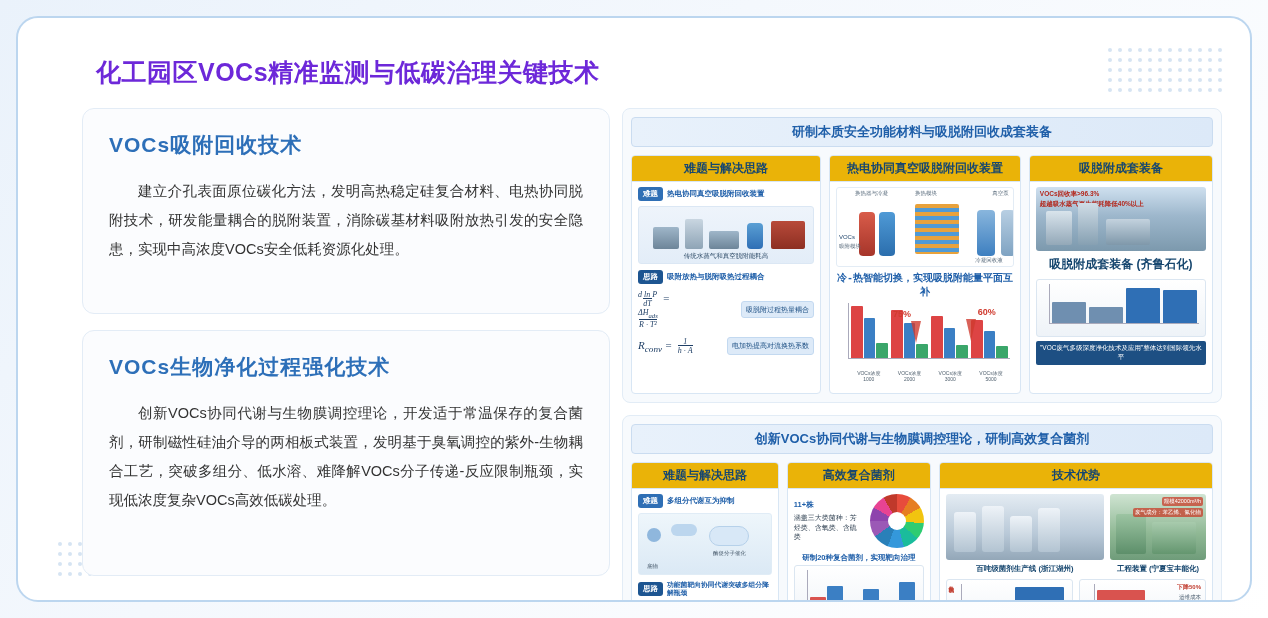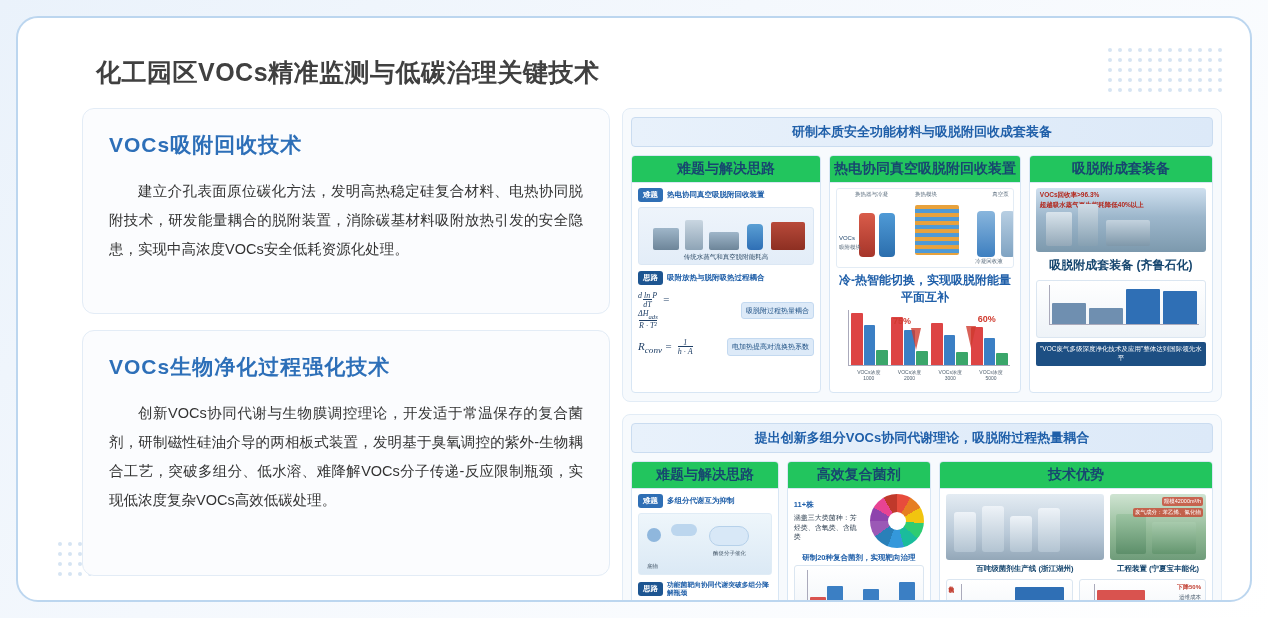--- a/index.html
+++ b/index.html
@@ -33,21 +33,21 @@
   }
   .dots span { width:4px; height:4px; border-radius:50%; background:#d6e4f3; display:block; }
   .dots.tr { top:30px; right:28px; grid-template-columns:repeat(12,4px); grid-template-rows:repeat(5,4px); }
   .dots.bl { bottom:24px; left:40px; grid-template-columns:repeat(10,4px); grid-template-rows:repeat(4,4px); }
 
   .title {
     position:absolute;
     left:78px; top:38px;
     font-size:25px;
     font-weight:bold;
-    color:#404040;
+    color:#6d28d9;
     letter-spacing:0.5px;
   }
 
   
   .left-col { position:absolute; left:64px; top:90px; width:528px; }
   .panel {
     background:#fbfcfe;
     border:1px solid #e3ecf6;
     border-radius:12px;
     padding:22px 26px 26px 26px;
@@ -103,23 +103,23 @@
   }
   .cards { display:flex; gap:8px; }
   .card {
     background:#ffffff;
     border:1px solid #d8e6f4;
     border-radius:4px;
     padding:0 0 6px 0;
     overflow:hidden;
   }
   .card-head {
-    background:#22c55e;
+    background:#eab308;
     border-bottom:1px solid #d8e6f4;
-    font-size:14px;
+    font-size:12px;
     font-weight:bold;
     color:#17476f;
     text-align:center;
     padding:4px 2px;
   }
   .card-body { padding:5px 6px; }
 
   
   .mini { font-size:7px; color:#3a4a5a; line-height:1.35; }
   .mini-b { font-size:7.5px; font-weight:bold; }
@@ -172,21 +172,21 @@
   }
   .frac { display:inline-block; text-align:center; vertical-align:middle; font-size:8px; line-height:1.15;}
   .frac .den { border-top:1px solid #1f3f66; }
   .note {
     background:#ddeaf8; border:1px solid #c3d9f0; border-radius:3px;
     font-size:7px; color:#1d4f83; padding:3px 4px; text-align:center; line-height:1.3;
     white-space:nowrap;
   }
 
   
-  .chart { position:relative; height:56px; border-left:1px solid #aab; border-bottom:1px solid #aab; margin:4px 4px 4px 12px;}
+  .chart { position:relative; height:56px; border-left:1px solid #aab; border-bottom:1px solid #aab; margin:4px 4px 12px 12px;}
   .bars { position:absolute; left:2px; right:2px; bottom:0; height:100%; display:flex; align-items:flex-end; gap:3px; }
   .bgrp { display:flex; align-items:flex-end; gap:1px; flex:1; height:100%; }
   .bar { flex:1; border-radius:1px 1px 0 0; }
   .xlab { display:flex; gap:3px; margin:1px 4px 0 14px; }
   .xlab div { flex:1; font-size:5px; text-align:center; color:#51616f; line-height:1.1;}
 
   
   .photo { border-radius:3px; overflow:hidden; position:relative; }
   .ph-plant { background:linear-gradient(180deg,#cfe0ef 0%,#9db7cc 45%,#7c99ad 100%); }
   .ph-green { background:linear-gradient(180deg,#cfe4d2 0%,#8fb894 60%,#6f9c7a 100%); }
@@ -389,21 +389,21 @@
                 <div style="position:absolute;left:78px;bottom:12px;width:44px;height:50px;background:repeating-linear-gradient(180deg,#e8a23c 0 4px,#4f9ad6 4px 8px);border-radius:2px;"></div>
                 <div class="cyl" style="left:140px; bottom:10px; height:46px; width:18px; background:linear-gradient(180deg,#89b6dd,#3d7fc0);"></div>
                 <div class="cyl" style="left:164px; bottom:10px; height:46px; width:14px; background:linear-gradient(180deg,#b8cfe3,#7fa3c2);"></div>
                 <div style="position:absolute;left:2px;bottom:26px;font-size:6px;color:#24486e;">VOCs</div>
                 <div style="position:absolute;left:2px;bottom:16px;font-size:5.5px;color:#5a6c7d;">吸附模块</div>
                 <div style="position:absolute;left:78px;top:2px;font-size:5.5px;color:#5a6c7d;">换热模块</div>
                 <div style="position:absolute;left:18px;top:2px;font-size:5.5px;color:#5a6c7d;">换热器与冷凝</div>
                 <div style="position:absolute;right:4px;top:2px;font-size:5.5px;color:#5a6c7d;">真空泵</div>
                 <div style="position:absolute;right:10px;bottom:2px;font-size:5.5px;color:#5a6c7d;">冷凝回收液</div>
               </div>
-              <div class="mini-b blue" style="text-align:center;margin:4px 0 3px;font-size:12px;">冷-热智能切换，实现吸脱附能量平面互补</div>
+              <div class="mini-b blue" style="text-align:center;margin:4px 0 3px;font-size:10px;font-family:Liberation Mono, monospace;">冷-热智能切换，实现吸脱附能量平面互补</div>
 
               <div class="chart">
                 <div class="bars">
                   <div class="bgrp">
                     <div class="bar" style="height:95%;background:#d44;"></div>
                     <div class="bar" style="height:72%;background:#3b7fc4;"></div>
                     <div class="bar" style="height:28%;background:#3aa66a;"></div>
                   </div>
                   <div class="bgrp">
                     <div class="bar" style="height:88%;background:#d44;"></div>
@@ -465,21 +465,21 @@
                 </div>
               </div>
               <div style="background:#1d4f83;color:#fff;border-radius:2px;font-size:6.5px;text-align:center;padding:3px 4px;margin-top:4px;line-height:1.35;">"VOC废气多级深度净化技术及应用"整体达到国际领先水平</div>
             </div>
           </div>
 
         </div>
       </div>
 
       <div class="group">
-        <div class="group-head">提出创新多组分VOCs协同代谢理论，吸脱附过程热量耦合</div>
+        <div class="group-head">创新VOCs协同代谢与生物膜调控理论，研制高效复合菌剂</div>
         <div class="cards">
 
           <div class="card" style="width:152px;">
             <div class="card-head">难题与解决思路</div>
             <div class="card-body">
               <div class="row">
                 <span class="pill">难题</span>
                 <span class="mini-b blue">多组分代谢互为抑制</span>
               </div>
               <div class="photo ph-bio" style="height:62px;border:1px solid #e0ecf6;">

